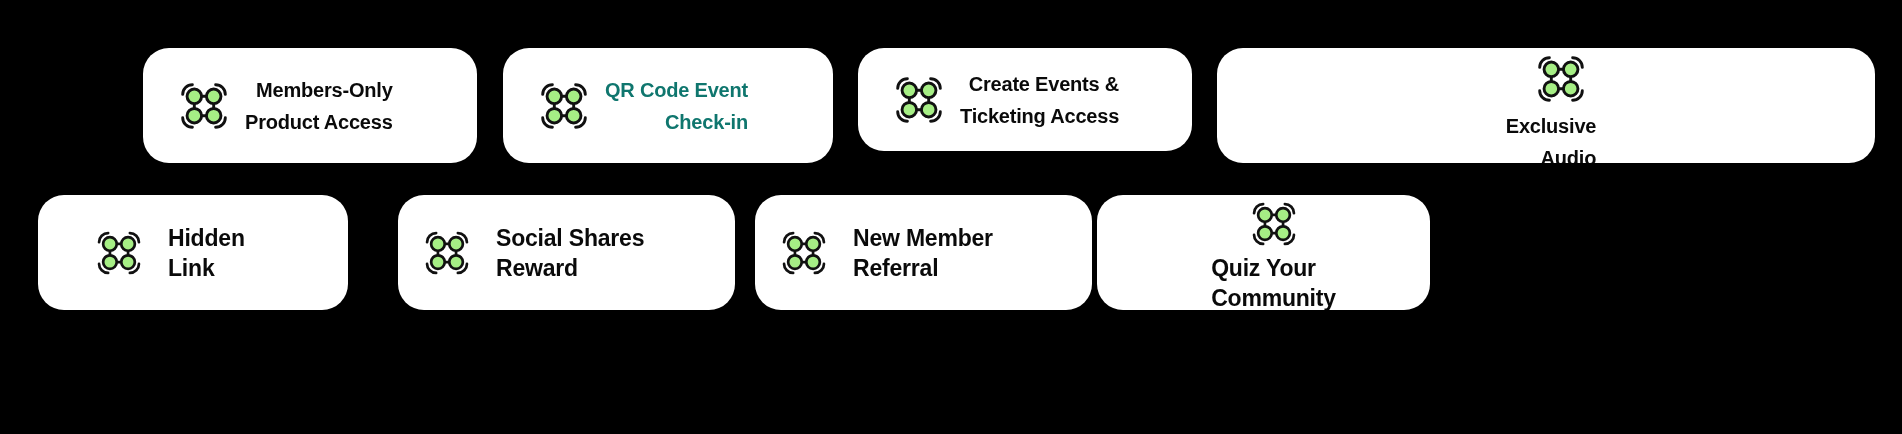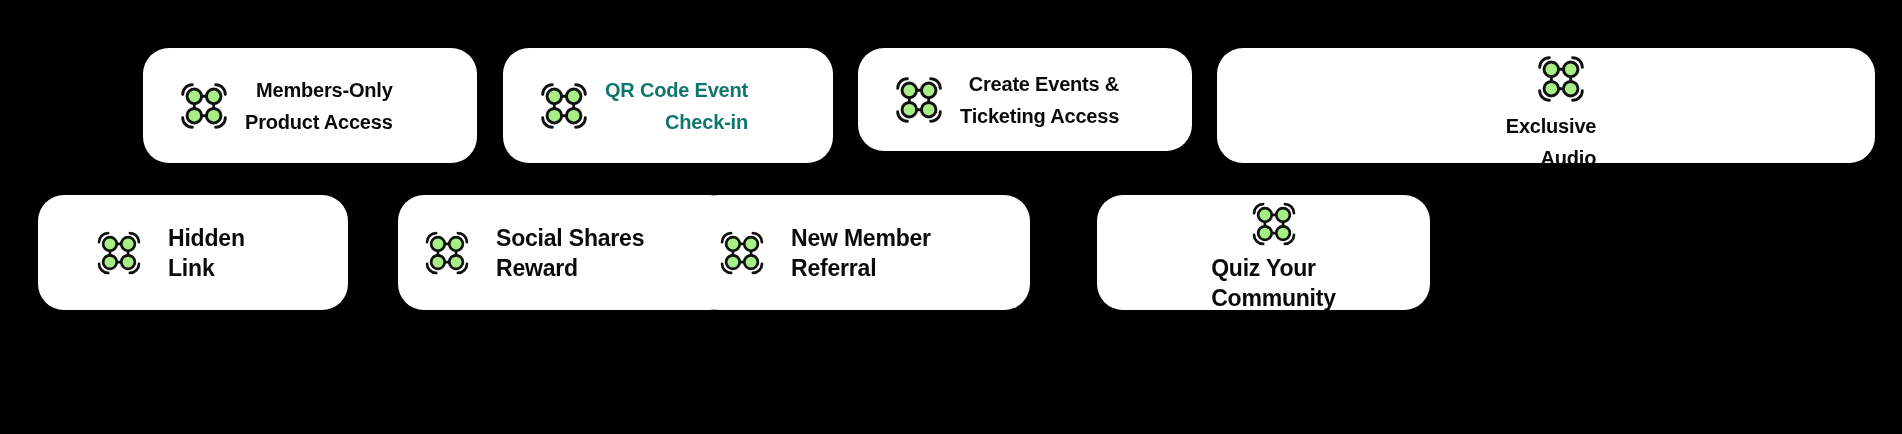--- a/index.html
+++ b/index.html
@@ -187,21 +187,21 @@
         <circle cx="22" cy="22" r="7.5" fill="#A6EE85" stroke="#111111" stroke-width="3"></circle>
         <circle cx="42" cy="22" r="7.5" fill="#A6EE85" stroke="#111111" stroke-width="3"></circle>
         <circle cx="22" cy="42" r="7.5" fill="#A6EE85" stroke="#111111" stroke-width="3"></circle>
         <circle cx="42" cy="42" r="7.5" fill="#A6EE85" stroke="#111111" stroke-width="3"></circle>
       </svg>
       <div class="card-text" style="color: rgb(10, 10, 10);">
         <span class="line">Social  Shares</span>
         <span class="line">Reward</span>
       </div>
     </div>
-    <div class="card row2" style="left: 693px; top: 195px; width: 337px; height: 115px; background: rgb(255, 255, 255);">
+    <div class="card row2" style="left: 755px; top: 195px; width: 337px; height: 115px; background: rgb(255, 255, 255);">
       <svg viewBox="0 0 64 64" class="card-icon">
         <g fill="none" stroke="#111111" stroke-width="3" stroke-linecap="round">
           <path d="M10 20 A10 10 0 0 1 20 10"></path>
           <path d="M44 10 A10 10 0 0 1 54 20"></path>
           <path d="M54 44 A10 10 0 0 1 44 54"></path>
           <path d="M20 54 A10 10 0 0 1 10 44"></path>
           <line x1="22" y1="22" x2="42" y2="22"></line>
           <line x1="22" y1="42" x2="42" y2="42"></line>
           <line x1="22" y1="22" x2="22" y2="42"></line>
           <line x1="42" y1="22" x2="42" y2="42"></line>

